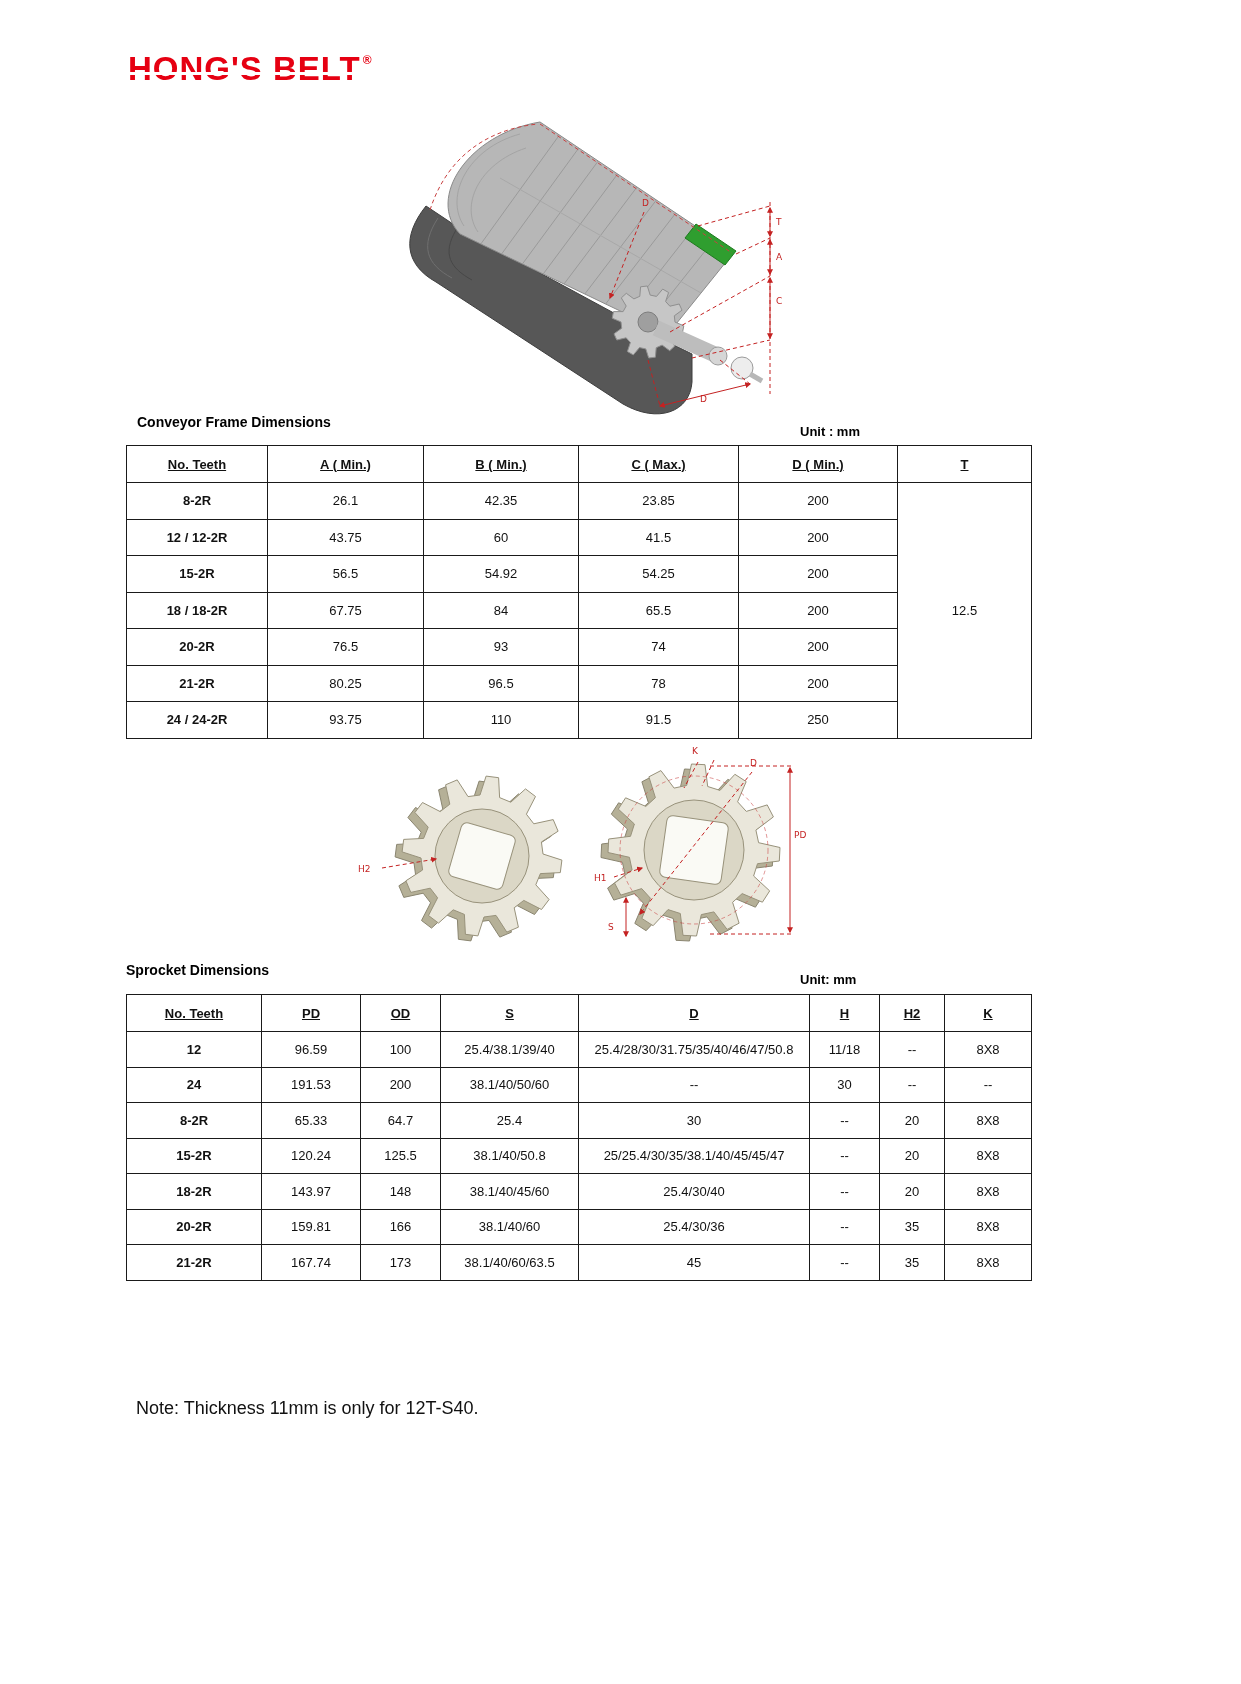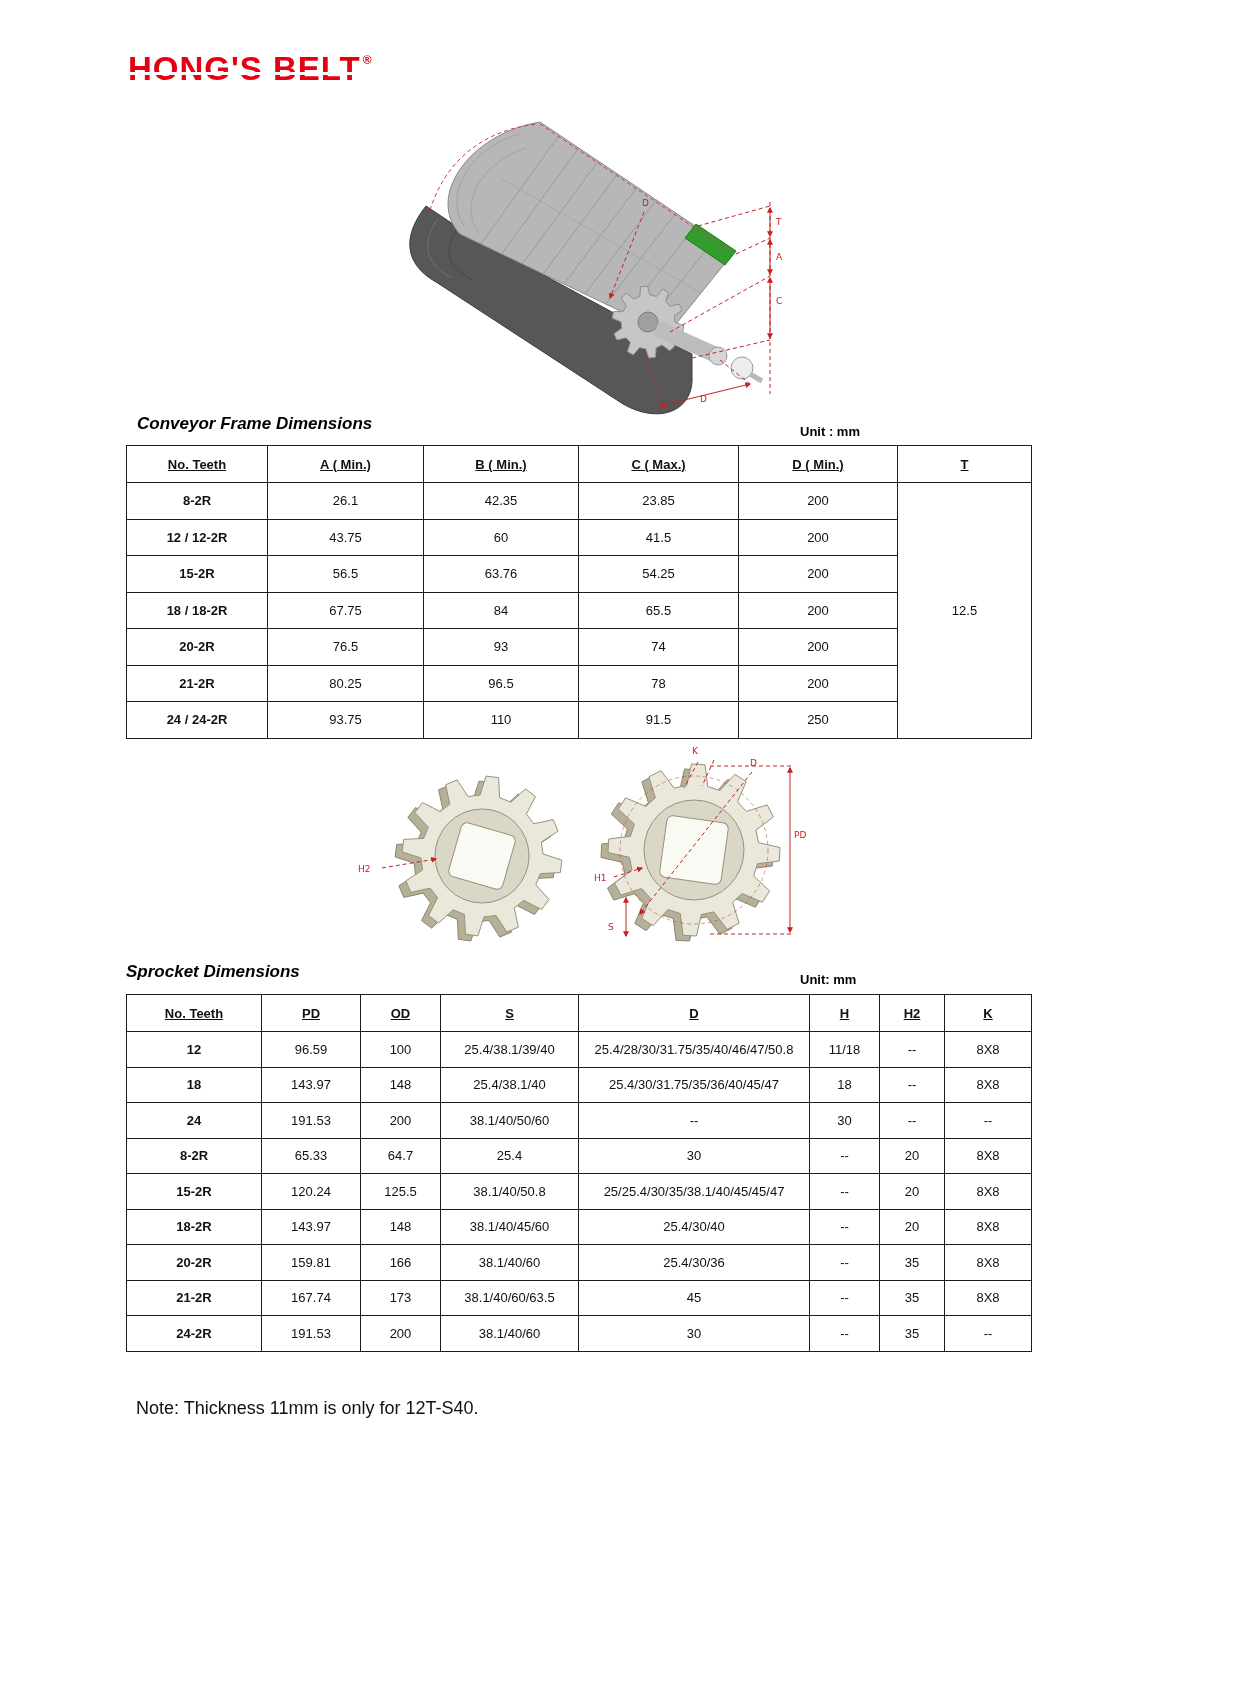--- a/index.html
+++ b/index.html
@@ -6,21 +6,21 @@
   * { margin:0; padding:0; box-sizing:border-box; }
   html,body { background:#ffffff; }
   body { width:1241px; height:1684px; position:relative; font-family:"Liberation Sans",sans-serif; color:#111; }
   .page { position:absolute; inset:0; background:#fff; overflow:hidden; }
 
   .logo { position:absolute; left:128px; top:50px; white-space:nowrap; }
   .logo-text { display:inline-block; position:relative; font-weight:700; font-size:33px; letter-spacing:1px; color:#e60012; }
   .logo-text::after { content:""; position:absolute; left:0; right:0; top:58%; height:3px; background:#ffffff; }
   .logo-reg { font-size:12px; font-weight:700; color:#e60012; vertical-align:16px; margin-left:2px; }
 
-  .section-title { position:absolute; font-size:17px; font-weight:700; color:#000;font-style:italic; }
+  .section-title { position:absolute; font-size:14px; font-weight:700; color:#000; }
   .unit-label { position:absolute; width:230px; text-align:left; font-size:13px; font-weight:700; color:#000; }
 
   table { border-collapse:collapse; position:absolute; table-layout:fixed; background:#fff; }
   th, td { border:1px solid #1a1a1a; text-align:center; vertical-align:middle; font-size:13px; padding:0 3px; color:#111; overflow:hidden; }
   th { font-weight:700; height:37px;text-decoration:underline; }
   td { font-weight:400; }
   td.row-head { font-weight:700; }
   #frame-table { left:126px; top:445px; width:905px; }
   #frame-table td { height:36.5px; }
   #sprocket-table { left:126px; top:994px; width:905px; }
@@ -132,21 +132,21 @@
         <tr>
           <td class="row-head">12 / 12-2R</td>
           <td>43.75</td>
           <td>60</td>
           <td>41.5</td>
           <td>200</td>
         </tr>
         <tr>
           <td class="row-head">15-2R</td>
           <td>56.5</td>
-          <td>63.76</td>
+          <td>54.92</td>
           <td>54.25</td>
           <td>200</td>
         </tr>
         <tr>
           <td class="row-head">18 / 18-2R</td>
           <td>67.75</td>
           <td>84</td>
           <td>65.5</td>
           <td>200</td>
         </tr>
@@ -243,30 +243,20 @@
           <td class="row-head">12</td>
           <td>96.59</td>
           <td>100</td>
           <td>25.4/38.1/39/40</td>
           <td>25.4/28/30/31.75/35/40/46/47/50.8</td>
           <td>11/18</td>
           <td>--</td>
           <td>8X8</td>
         </tr>
         <tr>
-          <td class="row-head">18</td>
-          <td>143.97</td>
-          <td>148</td>
-          <td>25.4/38.1/40</td>
-          <td>25.4/30/31.75/35/36/40/45/47</td>
-          <td>18</td>
-          <td>--</td>
-          <td>8X8</td>
-        </tr>
-        <tr>
           <td class="row-head">24</td>
           <td>191.53</td>
           <td>200</td>
           <td>38.1/40/50/60</td>
           <td>--</td>
           <td>30</td>
           <td>--</td>
           <td>--</td>
         </tr>
         <tr>
@@ -312,28 +302,18 @@
         <tr>
           <td class="row-head">21-2R</td>
           <td>167.74</td>
           <td>173</td>
           <td>38.1/40/60/63.5</td>
           <td>45</td>
           <td>--</td>
           <td>35</td>
           <td>8X8</td>
         </tr>
-        <tr>
-          <td class="row-head">24-2R</td>
-          <td>191.53</td>
-          <td>200</td>
-          <td>38.1/40/60</td>
-          <td>30</td>
-          <td>--</td>
-          <td>35</td>
-          <td>--</td>
-        </tr>
       </tbody>
   </table>
 
   <div class="note">Note: Thickness 11mm is only for 12T-S40.</div>
 
 </div>
 
 </body></html>

